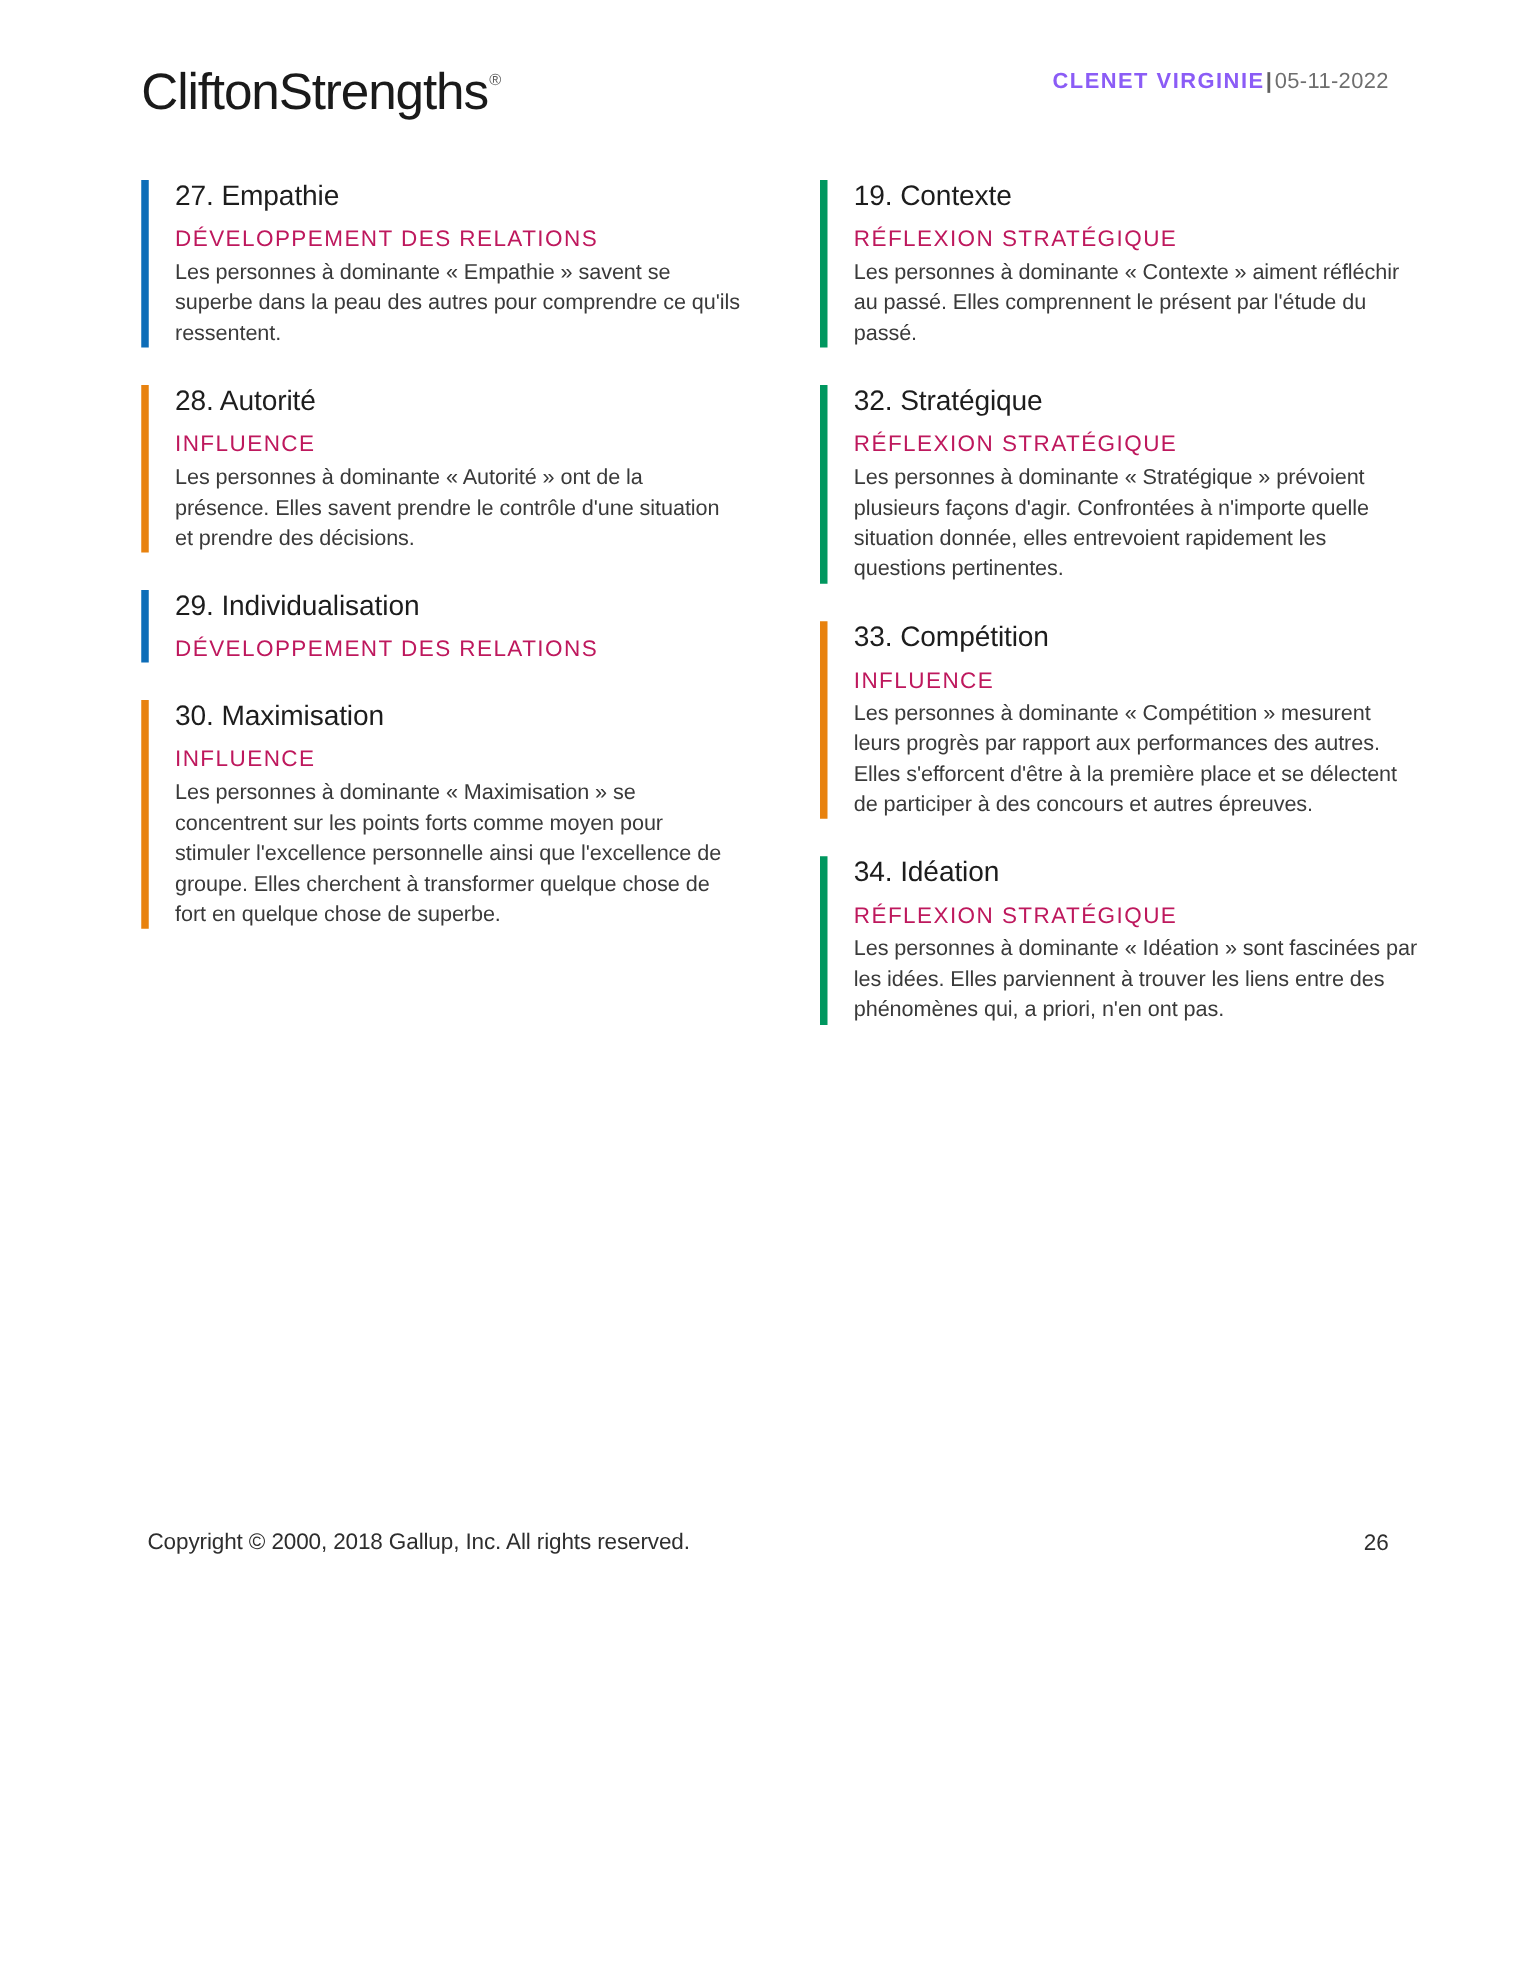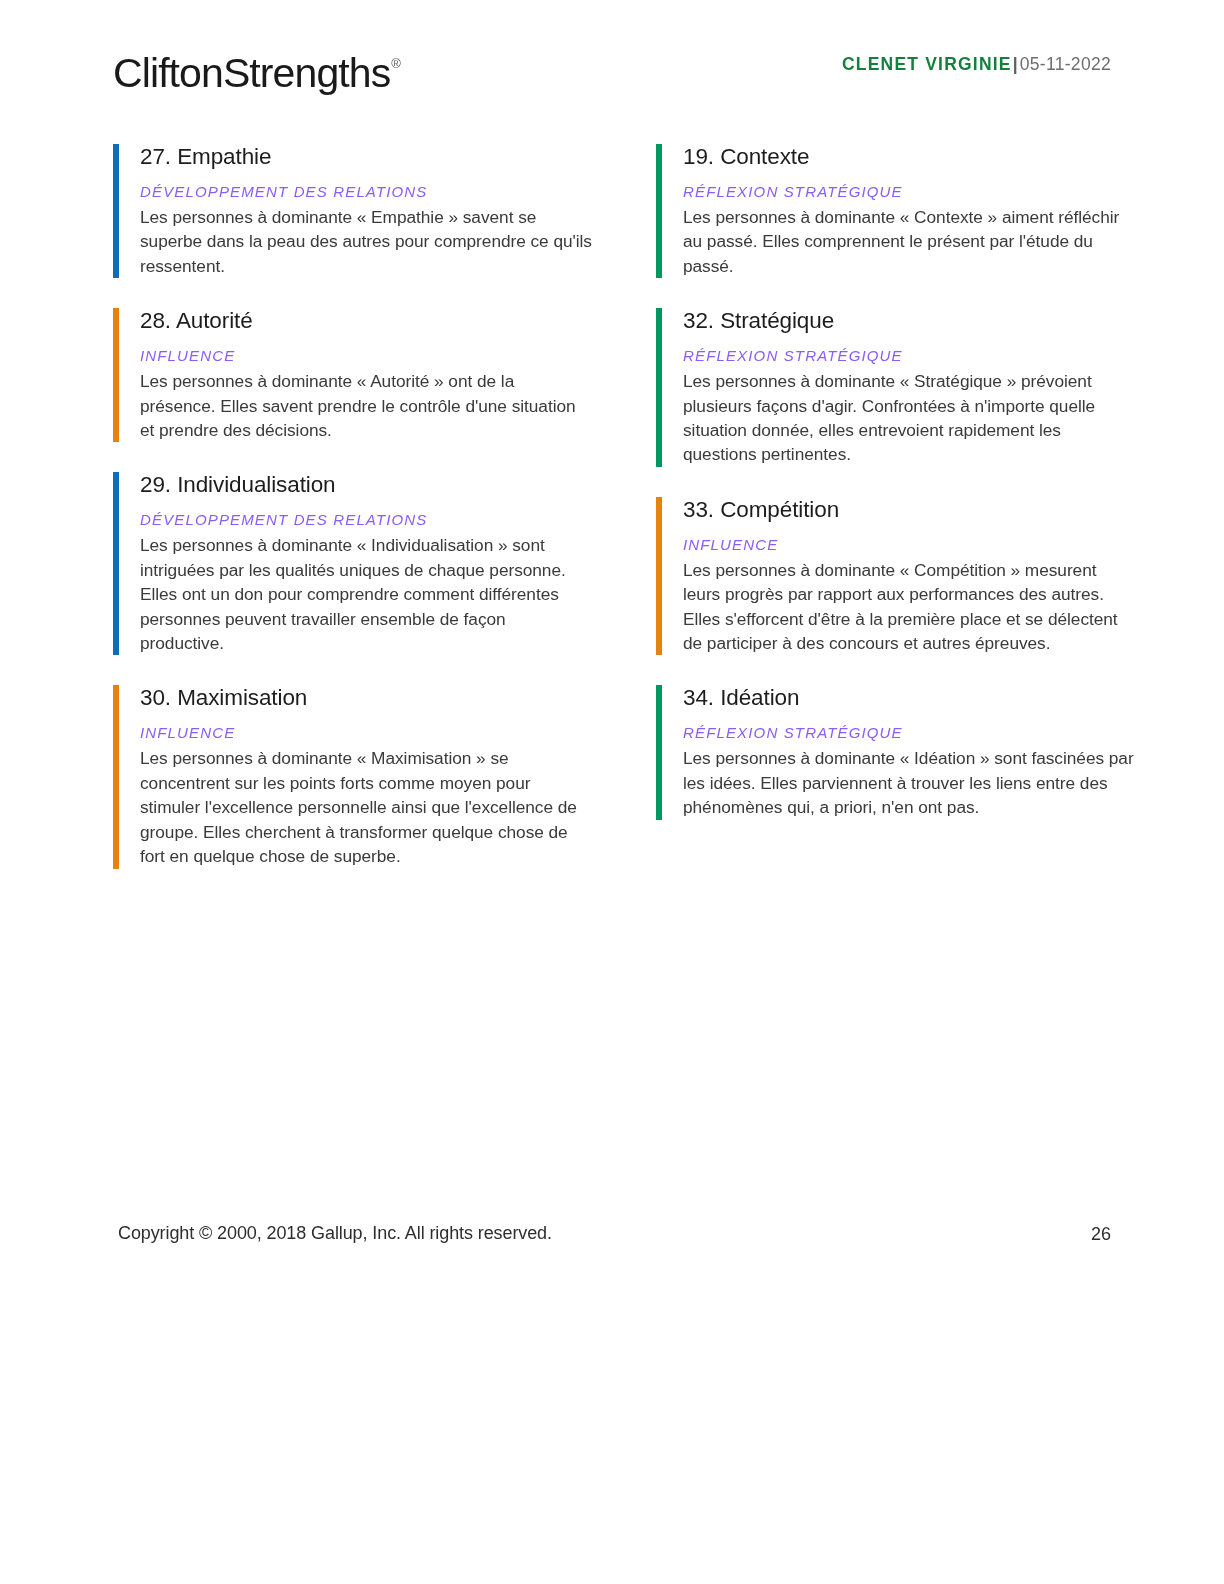--- a/index.html
+++ b/index.html
@@ -56,21 +56,21 @@
     right: 0;
     top: 14px;
     font-size: 17.5px;
     color: #6e6e6e;
     white-space: nowrap;
     letter-spacing: 0.2px;
   }
   .header-meta .name {
     font-weight: bold;
     letter-spacing: 1.2px;
-    color: #15803d;
+    color: #8b5cf6;
   }
   .header-meta .sep {
     font-weight: bold;
     color: #5f5f5f;
     margin: 0 2px 0 1px;
   }
   .header-meta .date {
     color: #6e6e6e;
     letter-spacing: 0.3px;
   }
@@ -105,27 +105,26 @@
   }
   .theme-title {
     font-size: 22.5px;
     font-weight: 400;
     color: #1d1d1d;
     line-height: 30px;
     margin: 0 0 9px 0;
     letter-spacing: -0.1px;
   }
   .theme-domain {
-    font-size: 15px;
-    color: #8b5cf6;
+    font-size: 18px;
+    color: #be185d;
     letter-spacing: 1.15px;
     line-height: 21px;
     margin-bottom: 3px;
     white-space: nowrap;
-    font-style: italic;
   }
   .theme-desc {
     font-size: 17.3px;
     color: #3a3a3a;
     line-height: 24.4px;
     letter-spacing: -0.05px;
   }
 
   
   .footer {
@@ -180,21 +179,20 @@
         <div class="bar" style="background:#e8820f"></div>
         <div class="theme-title">28. Autorité</div>
         <div class="theme-domain">INFLUENCE</div>
         <div class="theme-desc">Les personnes à dominante « Autorité » ont de la présence. Elles savent prendre le contrôle d'une situation et prendre des décisions.</div>
       </div>
 
       <div class="theme">
         <div class="bar" style="background:#0d6db8"></div>
         <div class="theme-title">29. Individualisation</div>
         <div class="theme-domain">DÉVELOPPEMENT DES RELATIONS</div>
-        <div class="theme-desc">Les personnes à dominante « Individualisation » sont intriguées par les qualités uniques de chaque personne. Elles ont un don pour comprendre comment différentes personnes peuvent travailler ensemble de façon productive.</div>
       </div>
 
       <div class="theme">
         <div class="bar" style="background:#e8820f"></div>
         <div class="theme-title">30. Maximisation</div>
         <div class="theme-domain">INFLUENCE</div>
         <div class="theme-desc">Les personnes à dominante « Maximisation » se concentrent sur les points forts comme moyen pour stimuler l'excellence personnelle ainsi que l'excellence de groupe. Elles cherchent à transformer quelque chose de fort en quelque chose de superbe.</div>
       </div>
 
     </div>

